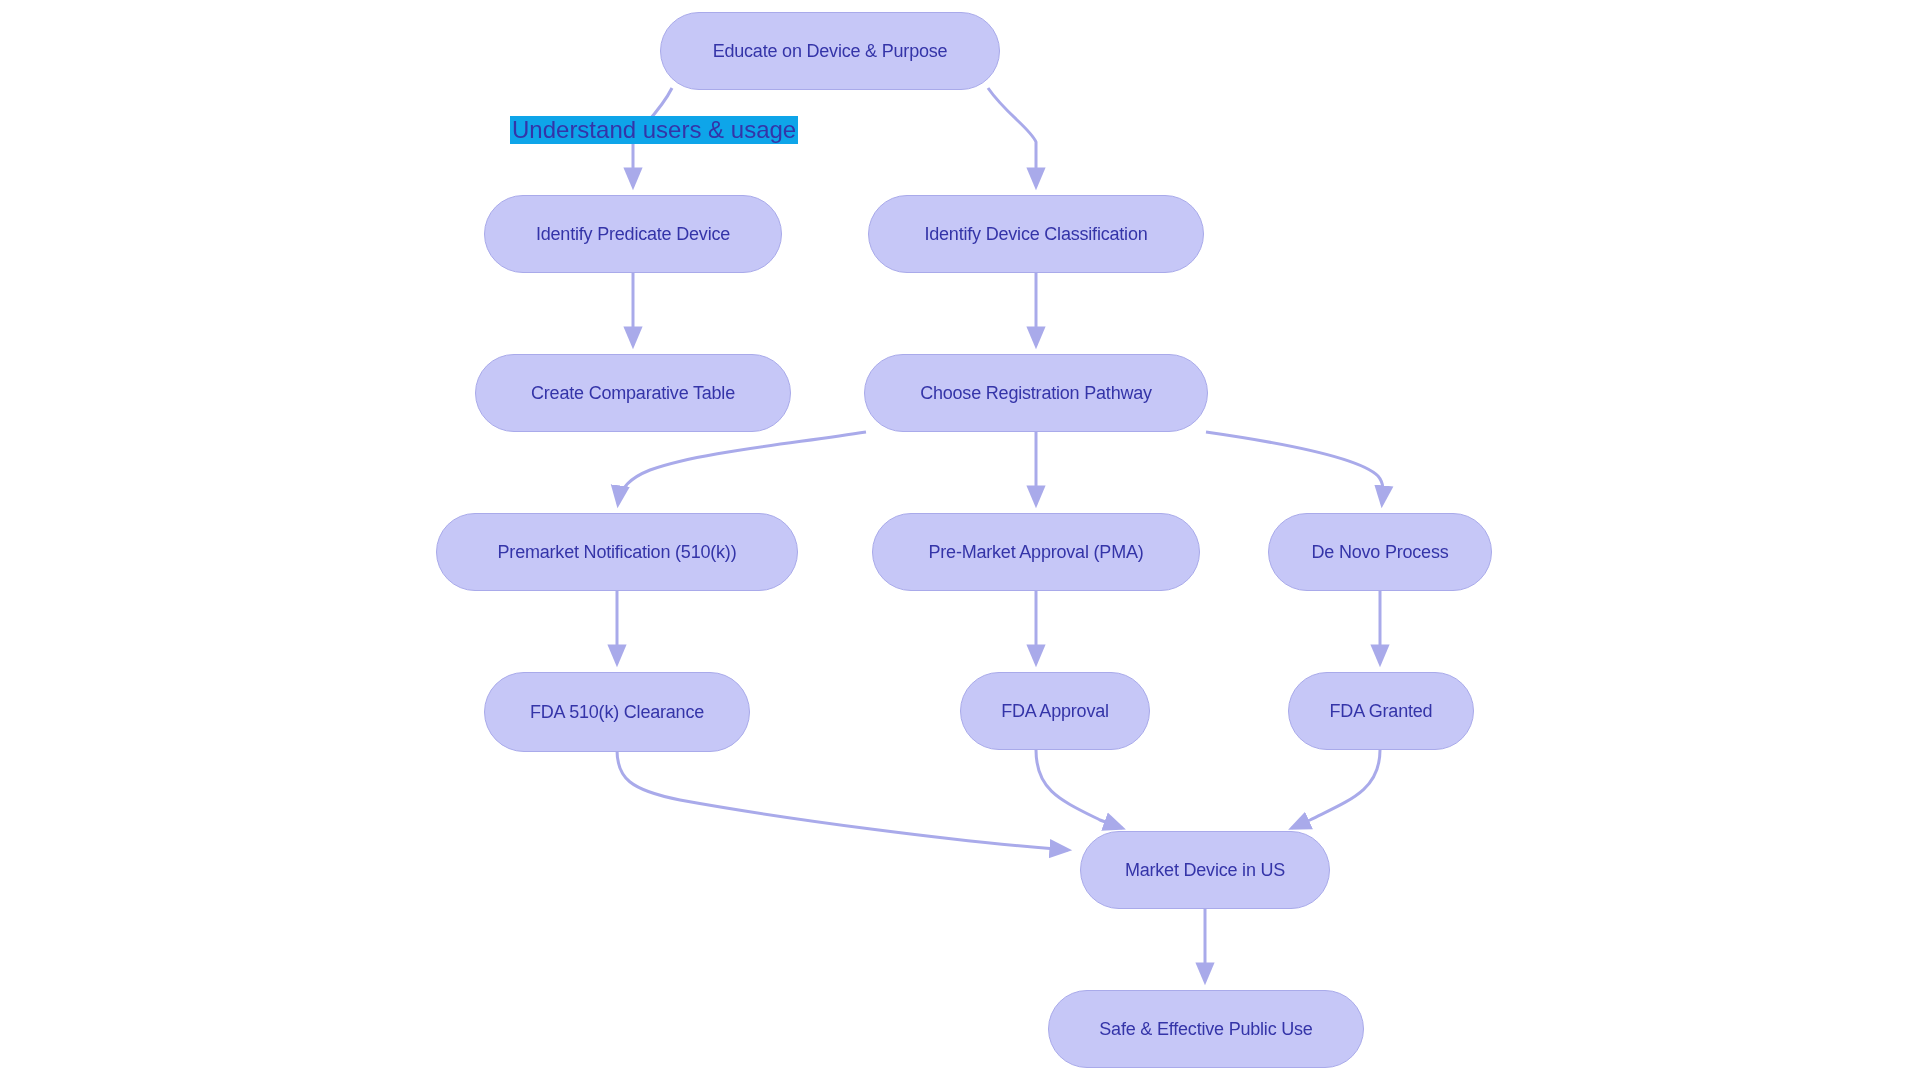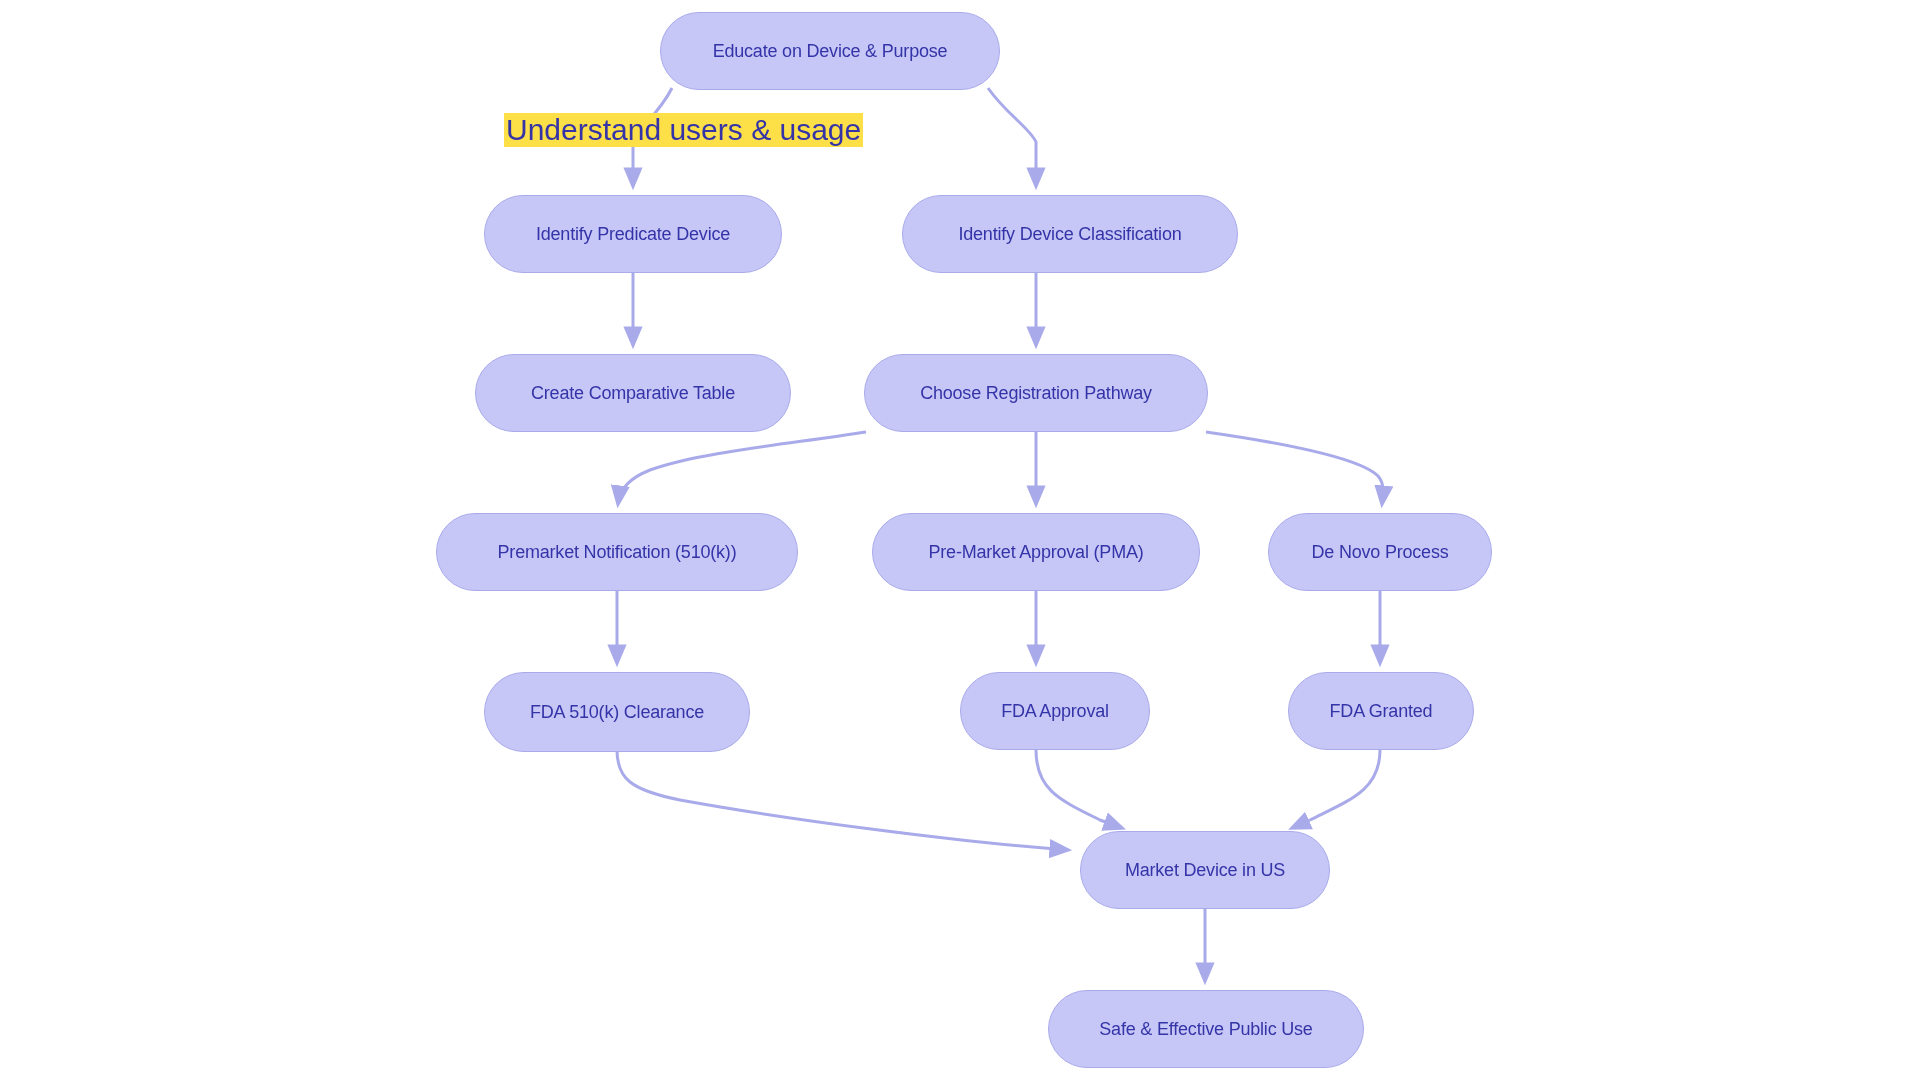--- a/index.html
+++ b/index.html
@@ -40,25 +40,26 @@
     font-size: 18px;
     font-family: "Liberation Sans", sans-serif;
     font-weight: 400;
     letter-spacing: -0.2px;
     white-space: nowrap;
     text-align: center;
   }
   .edge-label {
     position: absolute;
     color: #3434a8;
-    font-size: 30px;
+    font-size: 24px;
     font-family: "Liberation Sans", sans-serif;
     white-space: nowrap;
-    background: #fde047;
+    background: #0ea5e9;
     padding: 0 2px;
+    margin-left: 6px;
   }
 </style>
 </head>
 <body>
 
 <div id="flowchart-root">
 
   <svg id="edge-layer" width="1920" height="1080" viewBox="0 0 1920 1080" xmlns="http://www.w3.org/2000/svg">
     <defs>
       <marker id="arrowhead" markerWidth="9" markerHeight="9" refX="6.2" refY="3.6" orient="auto" markerUnits="strokeWidth">
@@ -98,21 +99,21 @@
   </svg>
 
   <div class="node" style="left:660px; top:12px; width:340px; height:78px;">
     <span>Educate on Device &amp; Purpose</span>
   </div>
 
   <div class="node" style="left:484px; top:195px; width:298px; height:78px;">
     <span>Identify Predicate Device</span>
   </div>
 
-  <div class="node" style="left:868px; top:195px; width:336px; height:78px;margin-left:34px;">
+  <div class="node" style="left:868px; top:195px; width:336px; height:78px;">
     <span>Identify Device Classification</span>
   </div>
 
   <div class="node" style="left:475px; top:354px; width:316px; height:78px;">
     <span>Create Comparative Table</span>
   </div>
 
   <div class="node" style="left:864px; top:354px; width:344px; height:78px;">
     <span>Choose Registration Pathway</span>
   </div>

